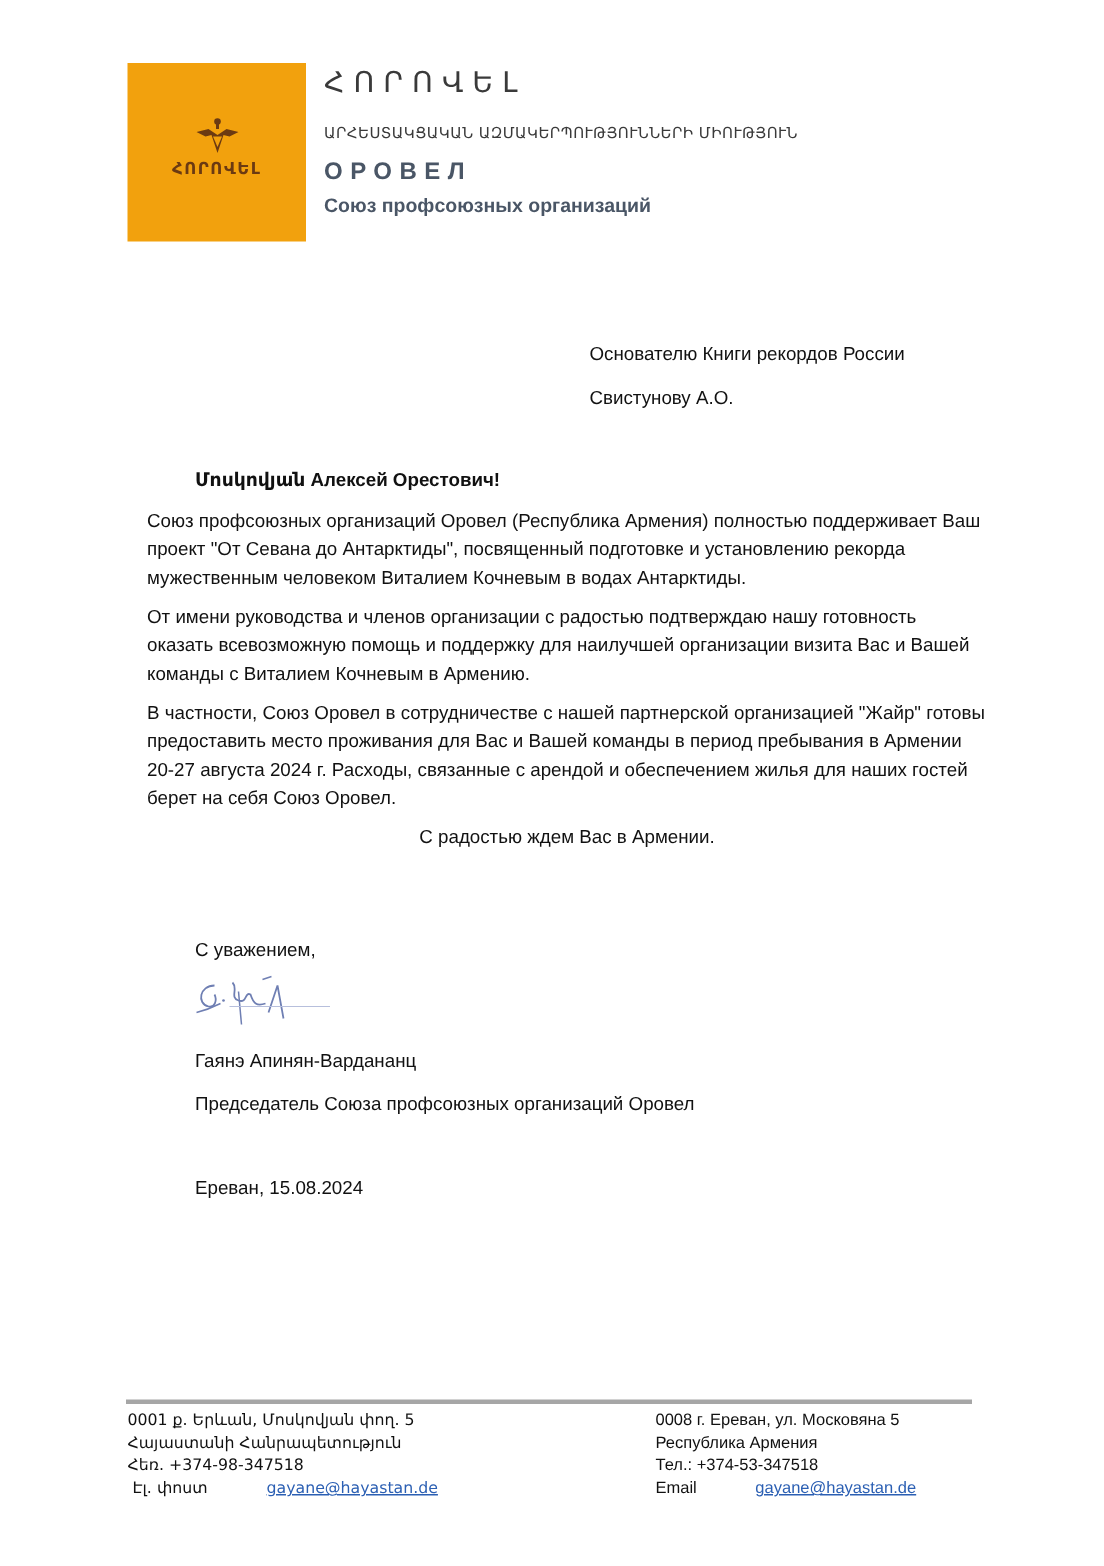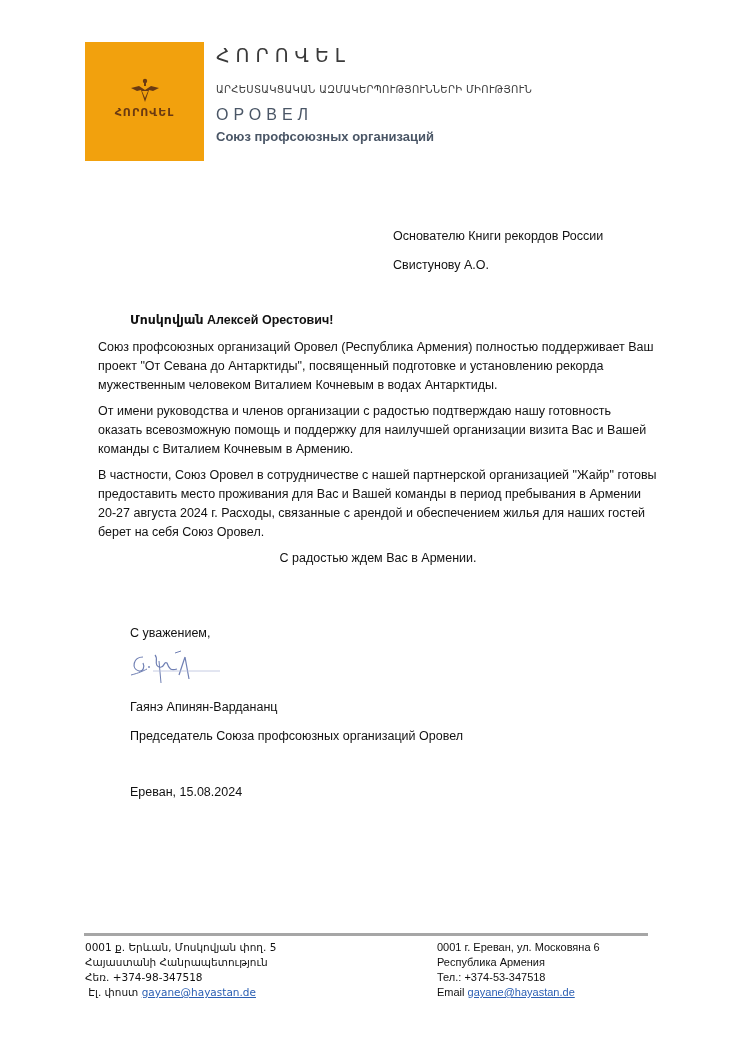--- a/index.html
+++ b/index.html
@@ -7,41 +7,41 @@
          font-family: "Liberation Sans", "DejaVu Sans", sans-serif; color: #1a1a1a; }
   .abs { position: absolute; }
   .logo-box { left: 85px; top: 42px; width: 119px; height: 119px; background: #f2a10d; }
   .logo-emblem { position: absolute; left: 42px; top: 36px; width: 36px; height: 28px; }
   .logo-word { position: absolute; left: 0; width: 119px; top: 64px; text-align: center;
                font-size: 11px; font-weight: bold; letter-spacing: 1px; color: #6b3a12; }
   .hdr-arm-title { left: 216px; top: 44px; font-size: 19px; letter-spacing: 6px; color: #3a3a3a;
                    font-family: "DejaVu Sans", sans-serif; font-weight: normal; }
   .hdr-arm-sub { left: 216px; top: 71px; font-size: 10px; letter-spacing: 0.3px; color: #3a3a3a;
                  font-family: "DejaVu Sans", sans-serif; margin-top: 13px; }
-  .hdr-ru-title { left: 216px; top: 106px; font-size: 16px; font-weight: normal; letter-spacing: 5px; color: #4a5666; }
+  .hdr-ru-title { left: 216px; top: 106px; font-size: 16px; font-weight: bold; letter-spacing: 5px; color: #4a5666; }
   .hdr-ru-sub { left: 216px; top: 129px; font-size: 13px; font-weight: bold; color: #4a5666; text-align: center; }
   .txt { font-size: 12.5px; line-height: 19px; color: #111; }
   .addr1 { left: 393px; top: 227px; }
   .addr2 { left: 393px; top: 256px; }
   .greet { left: 130px; top: 311px; font-weight: bold; }
   .para { left: 98px; width: 560px; }
   .p1 { top: 338px; }
   .p2 { top: 402px; }
   .p3 { top: 466px; }
   .p4 { top: 549px; text-align: center; }
   .sig-regards { left: 130px; top: 624px; }
   .sig-img { left: 125px; top: 647px; width: 100px; height: 40px; }
   .sig-name { left: 130px; top: 698px; }
   .sig-title { left: 130px; top: 727px; }
   .place-date { left: 130px; top: 783px; }
   .divider { left: 84px; top: 933px; width: 564px; height: 3px; background: #a6a6a6; }
   .foot { font-size: 11px; line-height: 15px; color: #111; }
   .foot-left { left: 85px; top: 940px; }
   .foot-right { left: 437px; top: 940px; }
-  .foot a { color: #2b5fb3; text-decoration: underline; }
+  .foot a { color: #2b5fb3; text-decoration: underline; margin-left: 36px; }
   .foot .line { white-space: nowrap; }
   .arm { font-family: "DejaVu Sans", sans-serif; font-size: 10.5px; }
 </style>
 </head>
 <body>
 
 <div class="abs logo-box">
   <svg class="logo-emblem" viewBox="0 0 36 28">
     <circle cx="18" cy="3" r="2.2" fill="#6b3a12"></circle>
     <rect x="17" y="4" width="2" height="4" fill="#6b3a12"></rect>
@@ -86,17 +86,17 @@
 <div class="abs divider"></div>
 
 <div class="abs foot foot-left">
   <div class="line arm">0001 ք. Երևան, Մոսկովյան փող. 5</div>
   <div class="line arm">Հայաստանի Հանրապետություն</div>
   <div class="line arm">Հեռ. +374-98-347518</div>
   <div class="line arm">&nbsp;<span>Էլ. փոստ</span> <a href="gayane@hayastan.de">gayane@hayastan.de</a></div>
 </div>
 
 <div class="abs foot foot-right">
-  <div class="line">0001 г. Ереван, ул. Московяна 6</div>
+  <div class="line">0008 г. Ереван, ул. Московяна 5</div>
   <div class="line">Республика Армения</div>
   <div class="line">Тел.: +374-53-347518</div>
   <div class="line"><span>Email</span> <a href="gayane@hayastan.de">gayane@hayastan.de</a></div>
 </div>
 
 </body></html>

